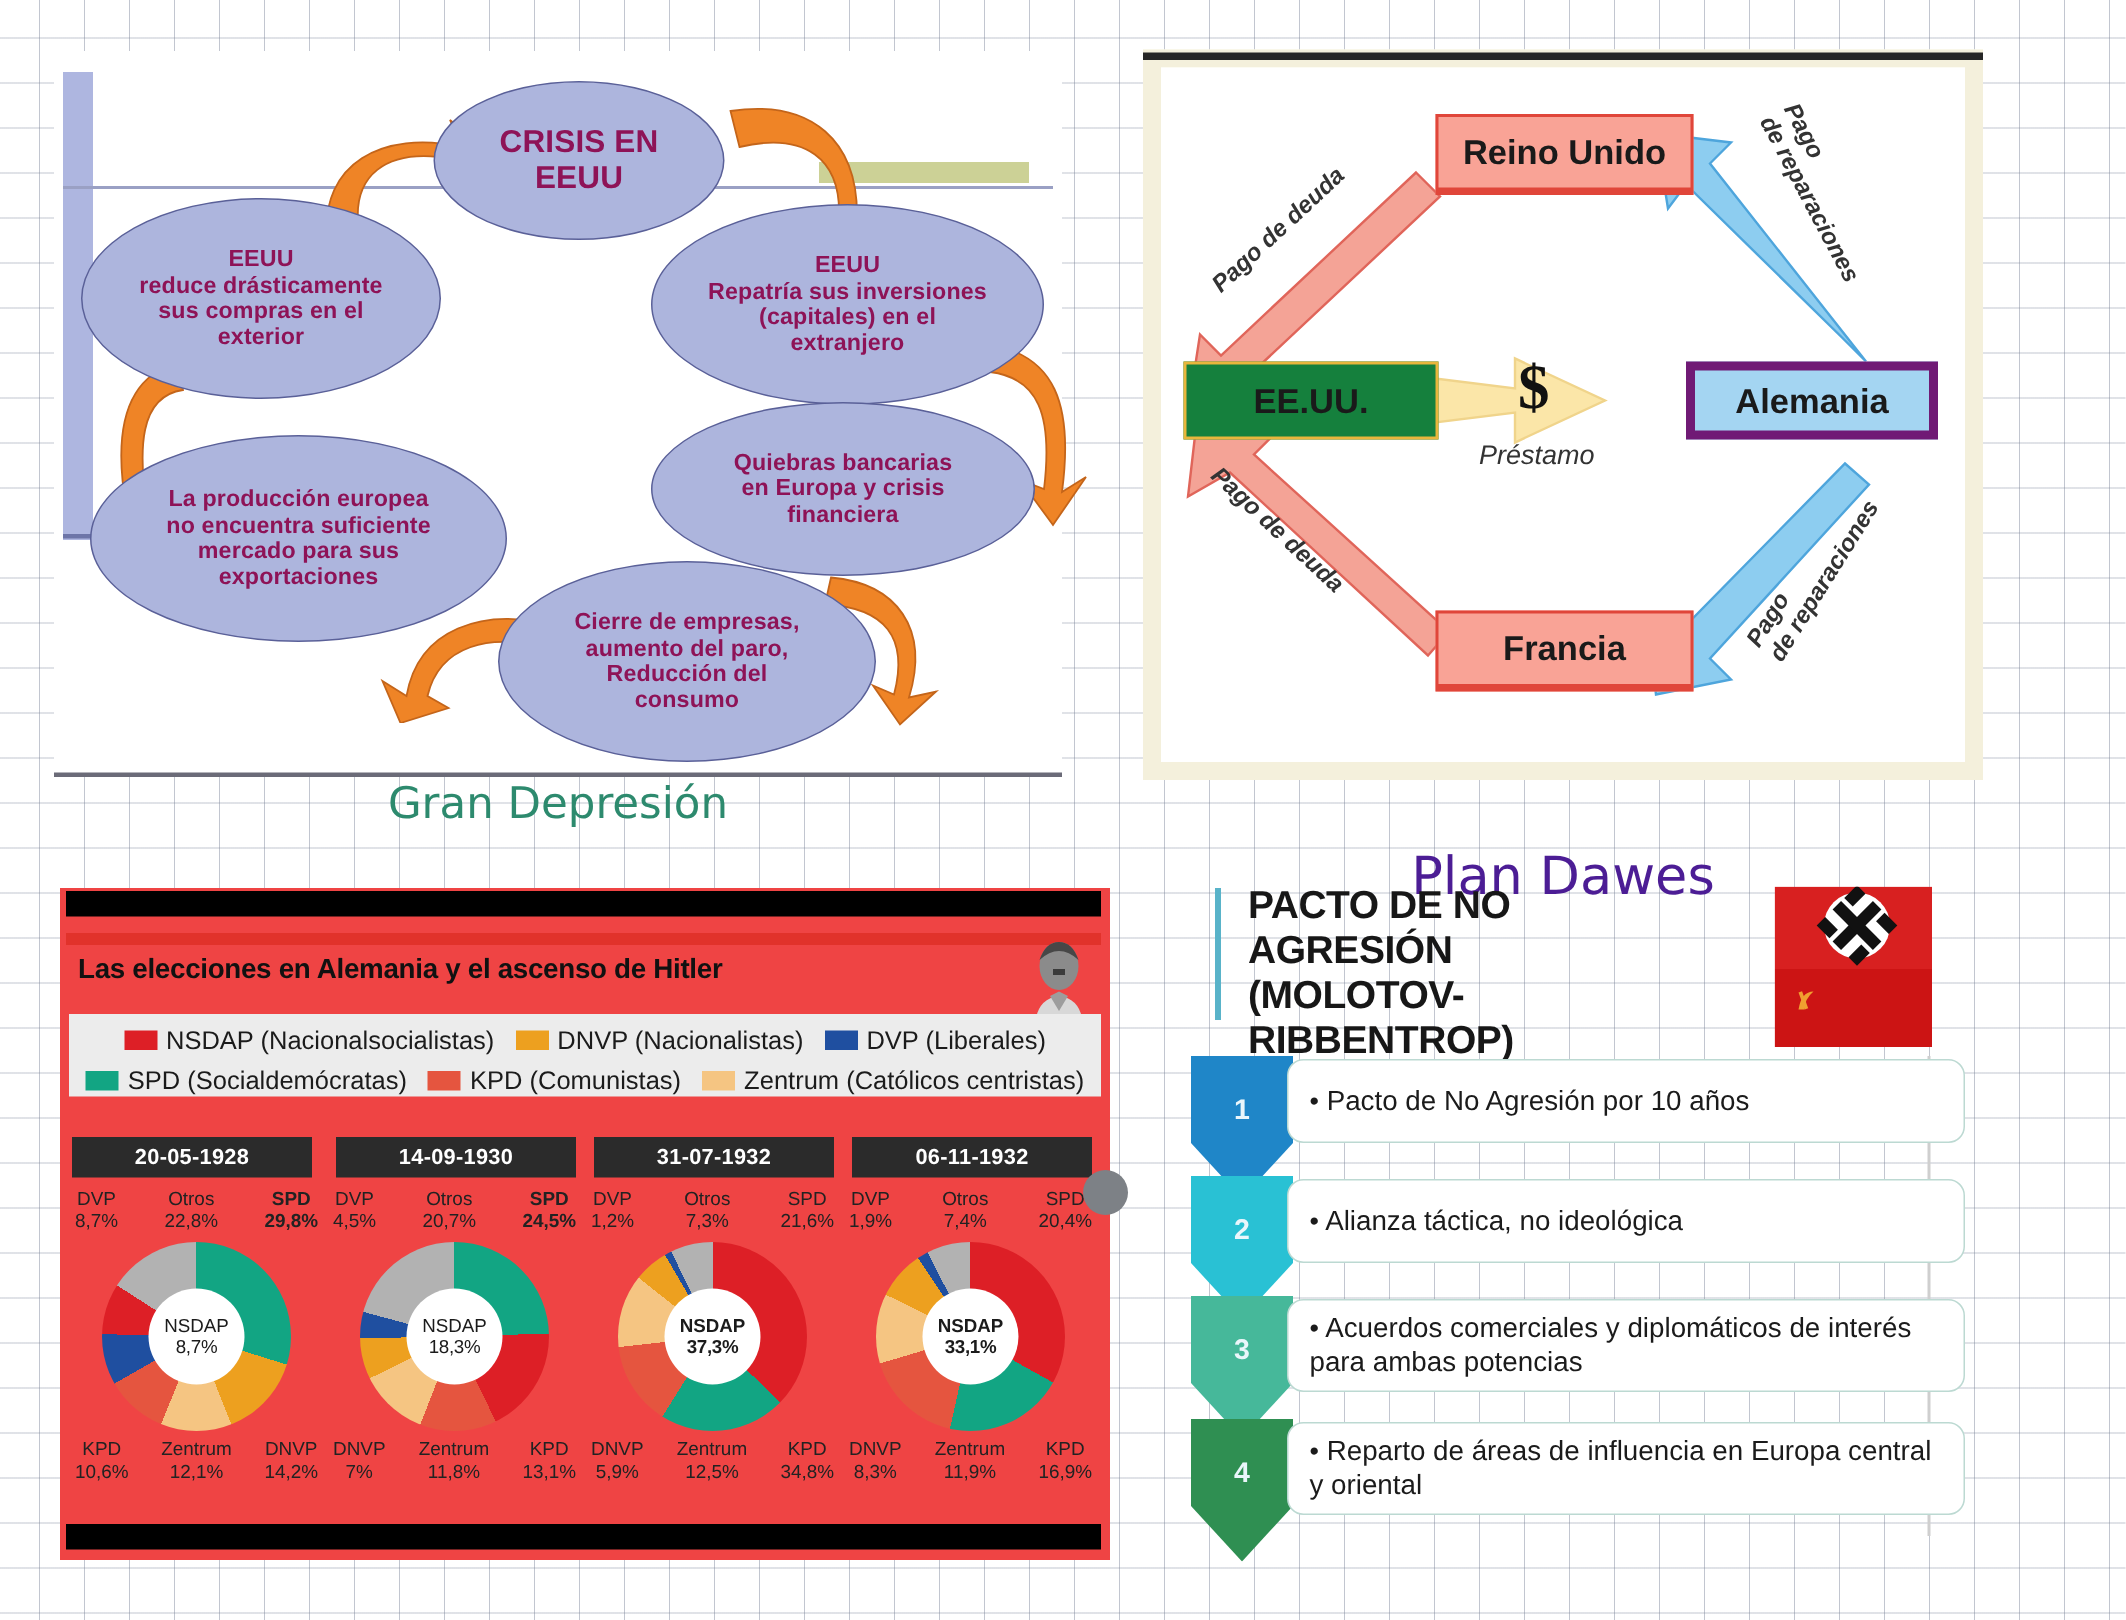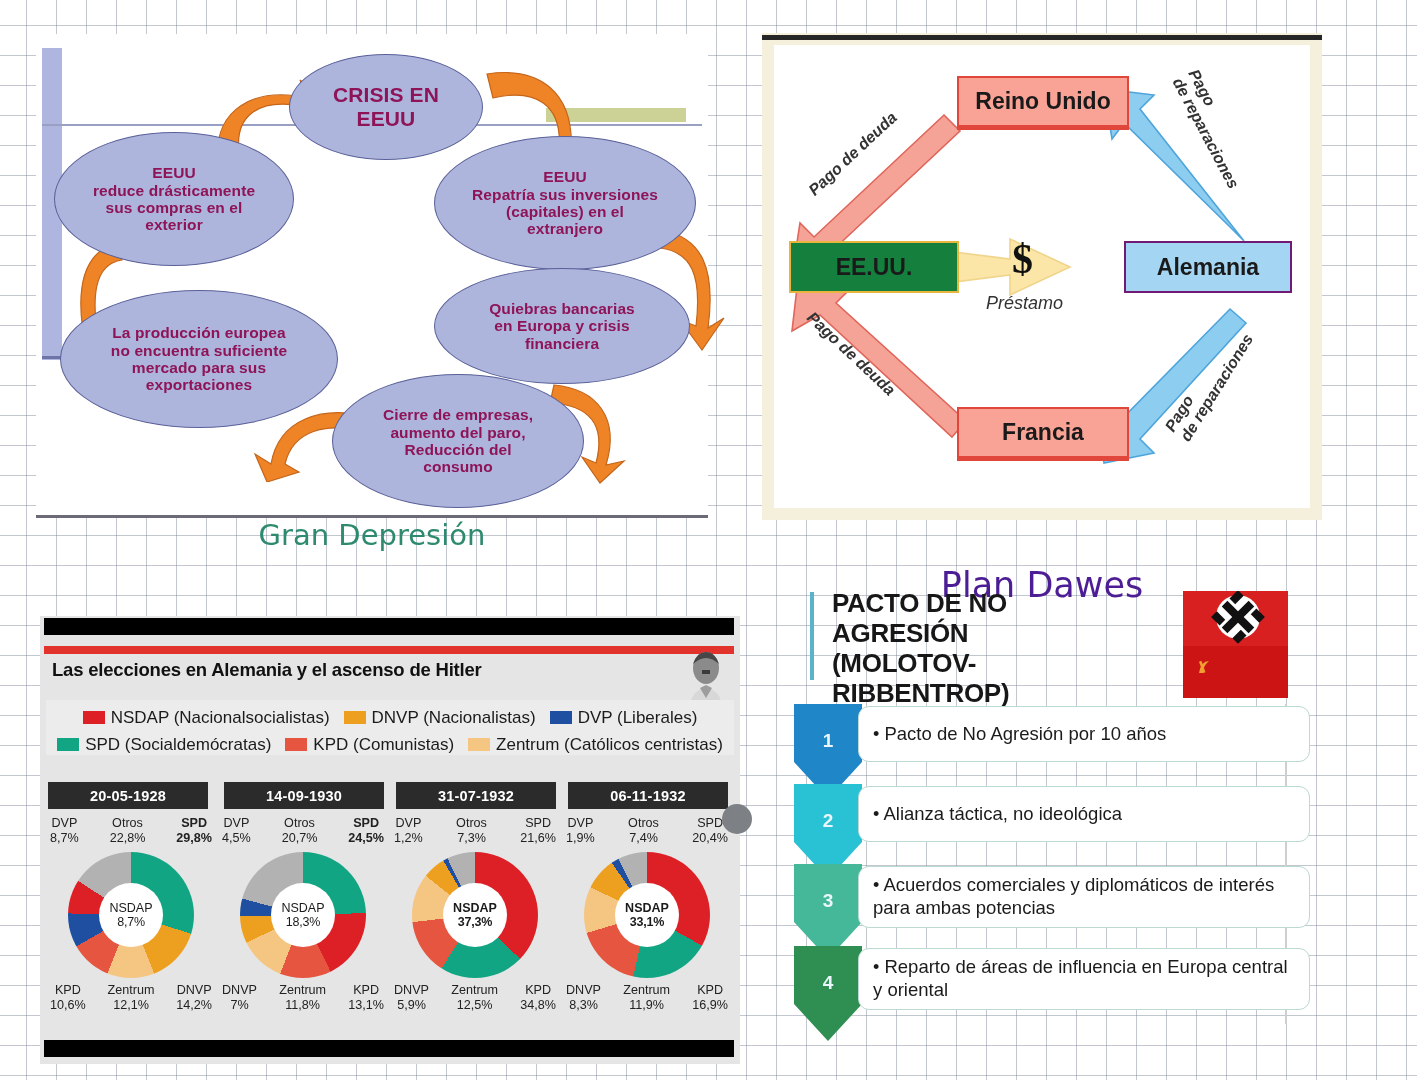--- a/index.html
+++ b/index.html
@@ -44,25 +44,25 @@
   #p-pd{left:762px;top:33px;width:560px;height:487px;background:#fffdf0;border:12px solid #f4f0dc;}
   #pd-topline{position:absolute;left:762px;top:35px;width:560px;height:5px;background:#262626;z-index:6;}
   #pd-inner{position:absolute;left:0;top:0;right:0;bottom:0;background:#ffffff;padding-left:26px;}
   .pdbox{
     position:absolute;display:flex;align-items:center;justify-content:center;
     font-weight:bold;color:#1a1a1a;box-sizing:border-box;text-align:center;
   }
   #pd-uk{left:183px;top:31px;width:172px;height:54px;background:#f9a396;border:2px solid #e0463a;border-bottom-width:5px;font-size:23px;}
   #pd-fr{left:183px;top:362px;width:172px;height:54px;background:#f9a396;border:2px solid #e0463a;border-bottom-width:5px;font-size:23px;}
   #pd-us{left:15px;top:196px;width:170px;height:52px;background:#15803d;border:2px solid #e8b63c;font-size:23px;}
-  #pd-de{left:350px;top:196px;width:168px;height:52px;background:#a4d5f2;border:2px solid #701a75;font-size:23px;}
+  #pd-de{left:350px;top:196px;width:168px;height:52px;background:#a4d5f2;border:6px solid #701a75;font-size:23px;}
   .pdlabel{position:absolute;font-style:italic;font-weight:bold;color:#333;white-space:nowrap;}
 
   
-  #p-el{left:40px;top:616px;width:700px;height:448px;background:#e5e5e5;}
+  #p-el{left:40px;top:592px;width:700px;height:448px;background:#ef4444;}
   #el-blackbar{position:absolute;left:4px;top:2px;width:690px;height:17px;background:#000;}
   #el-redbar{position:absolute;left:4px;top:30px;width:690px;height:8px;background:#e1322b;}
   #el-title{position:absolute;left:12px;top:43px;font-size:18.5px;font-weight:bold;color:#111;letter-spacing:-.2px;}
   #el-hitler{position:absolute;left:640px;top:32px;width:52px;height:62px;}
   #el-legend{position:absolute;left:6px;top:84px;width:688px;height:55px;background:#ececec;}
   .leg-row{display:flex;align-items:center;justify-content:center;gap:14px;height:27px;}
   .leg-item{display:flex;align-items:center;gap:6px;font-size:17px;color:#1b1b1b;white-space:nowrap;}
   .leg-sw{width:22px;height:13px;display:inline-block;}
   .datehdr{position:absolute;top:166px;height:27px;background:#2b2b2b;color:#fff;
      display:flex;align-items:center;justify-content:center;font-size:14.5px;font-weight:bold;letter-spacing:.2px;}

